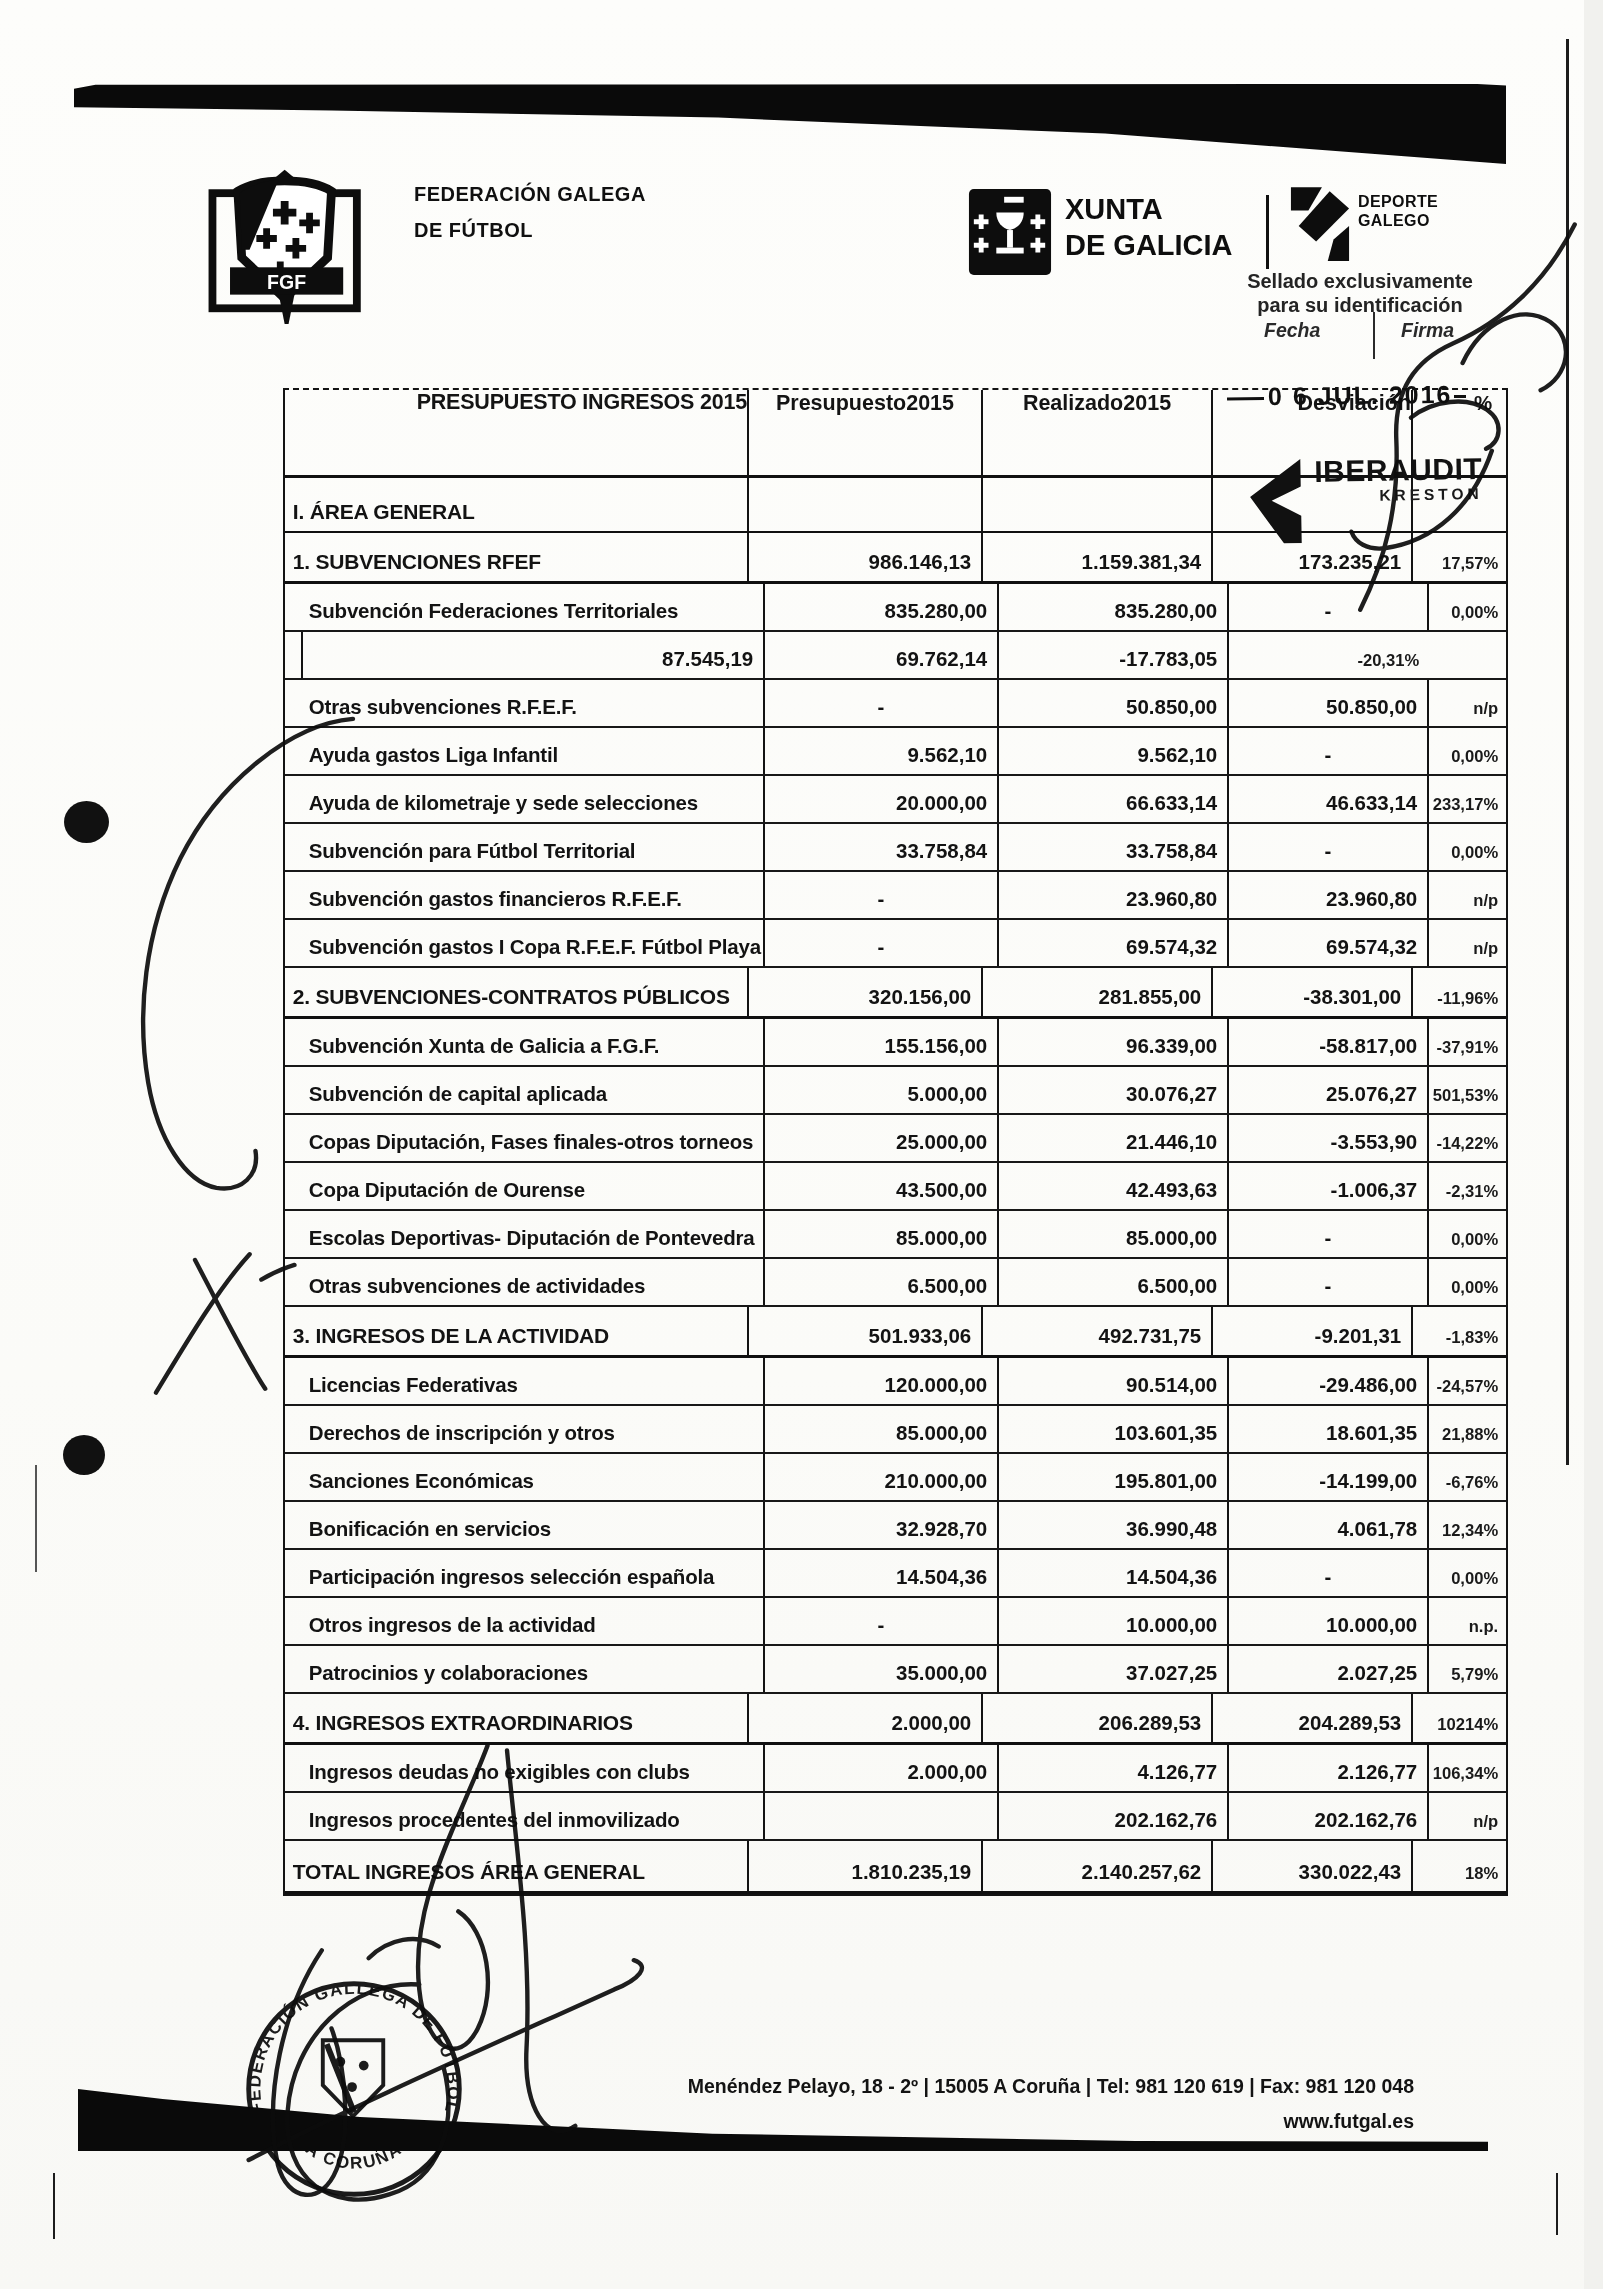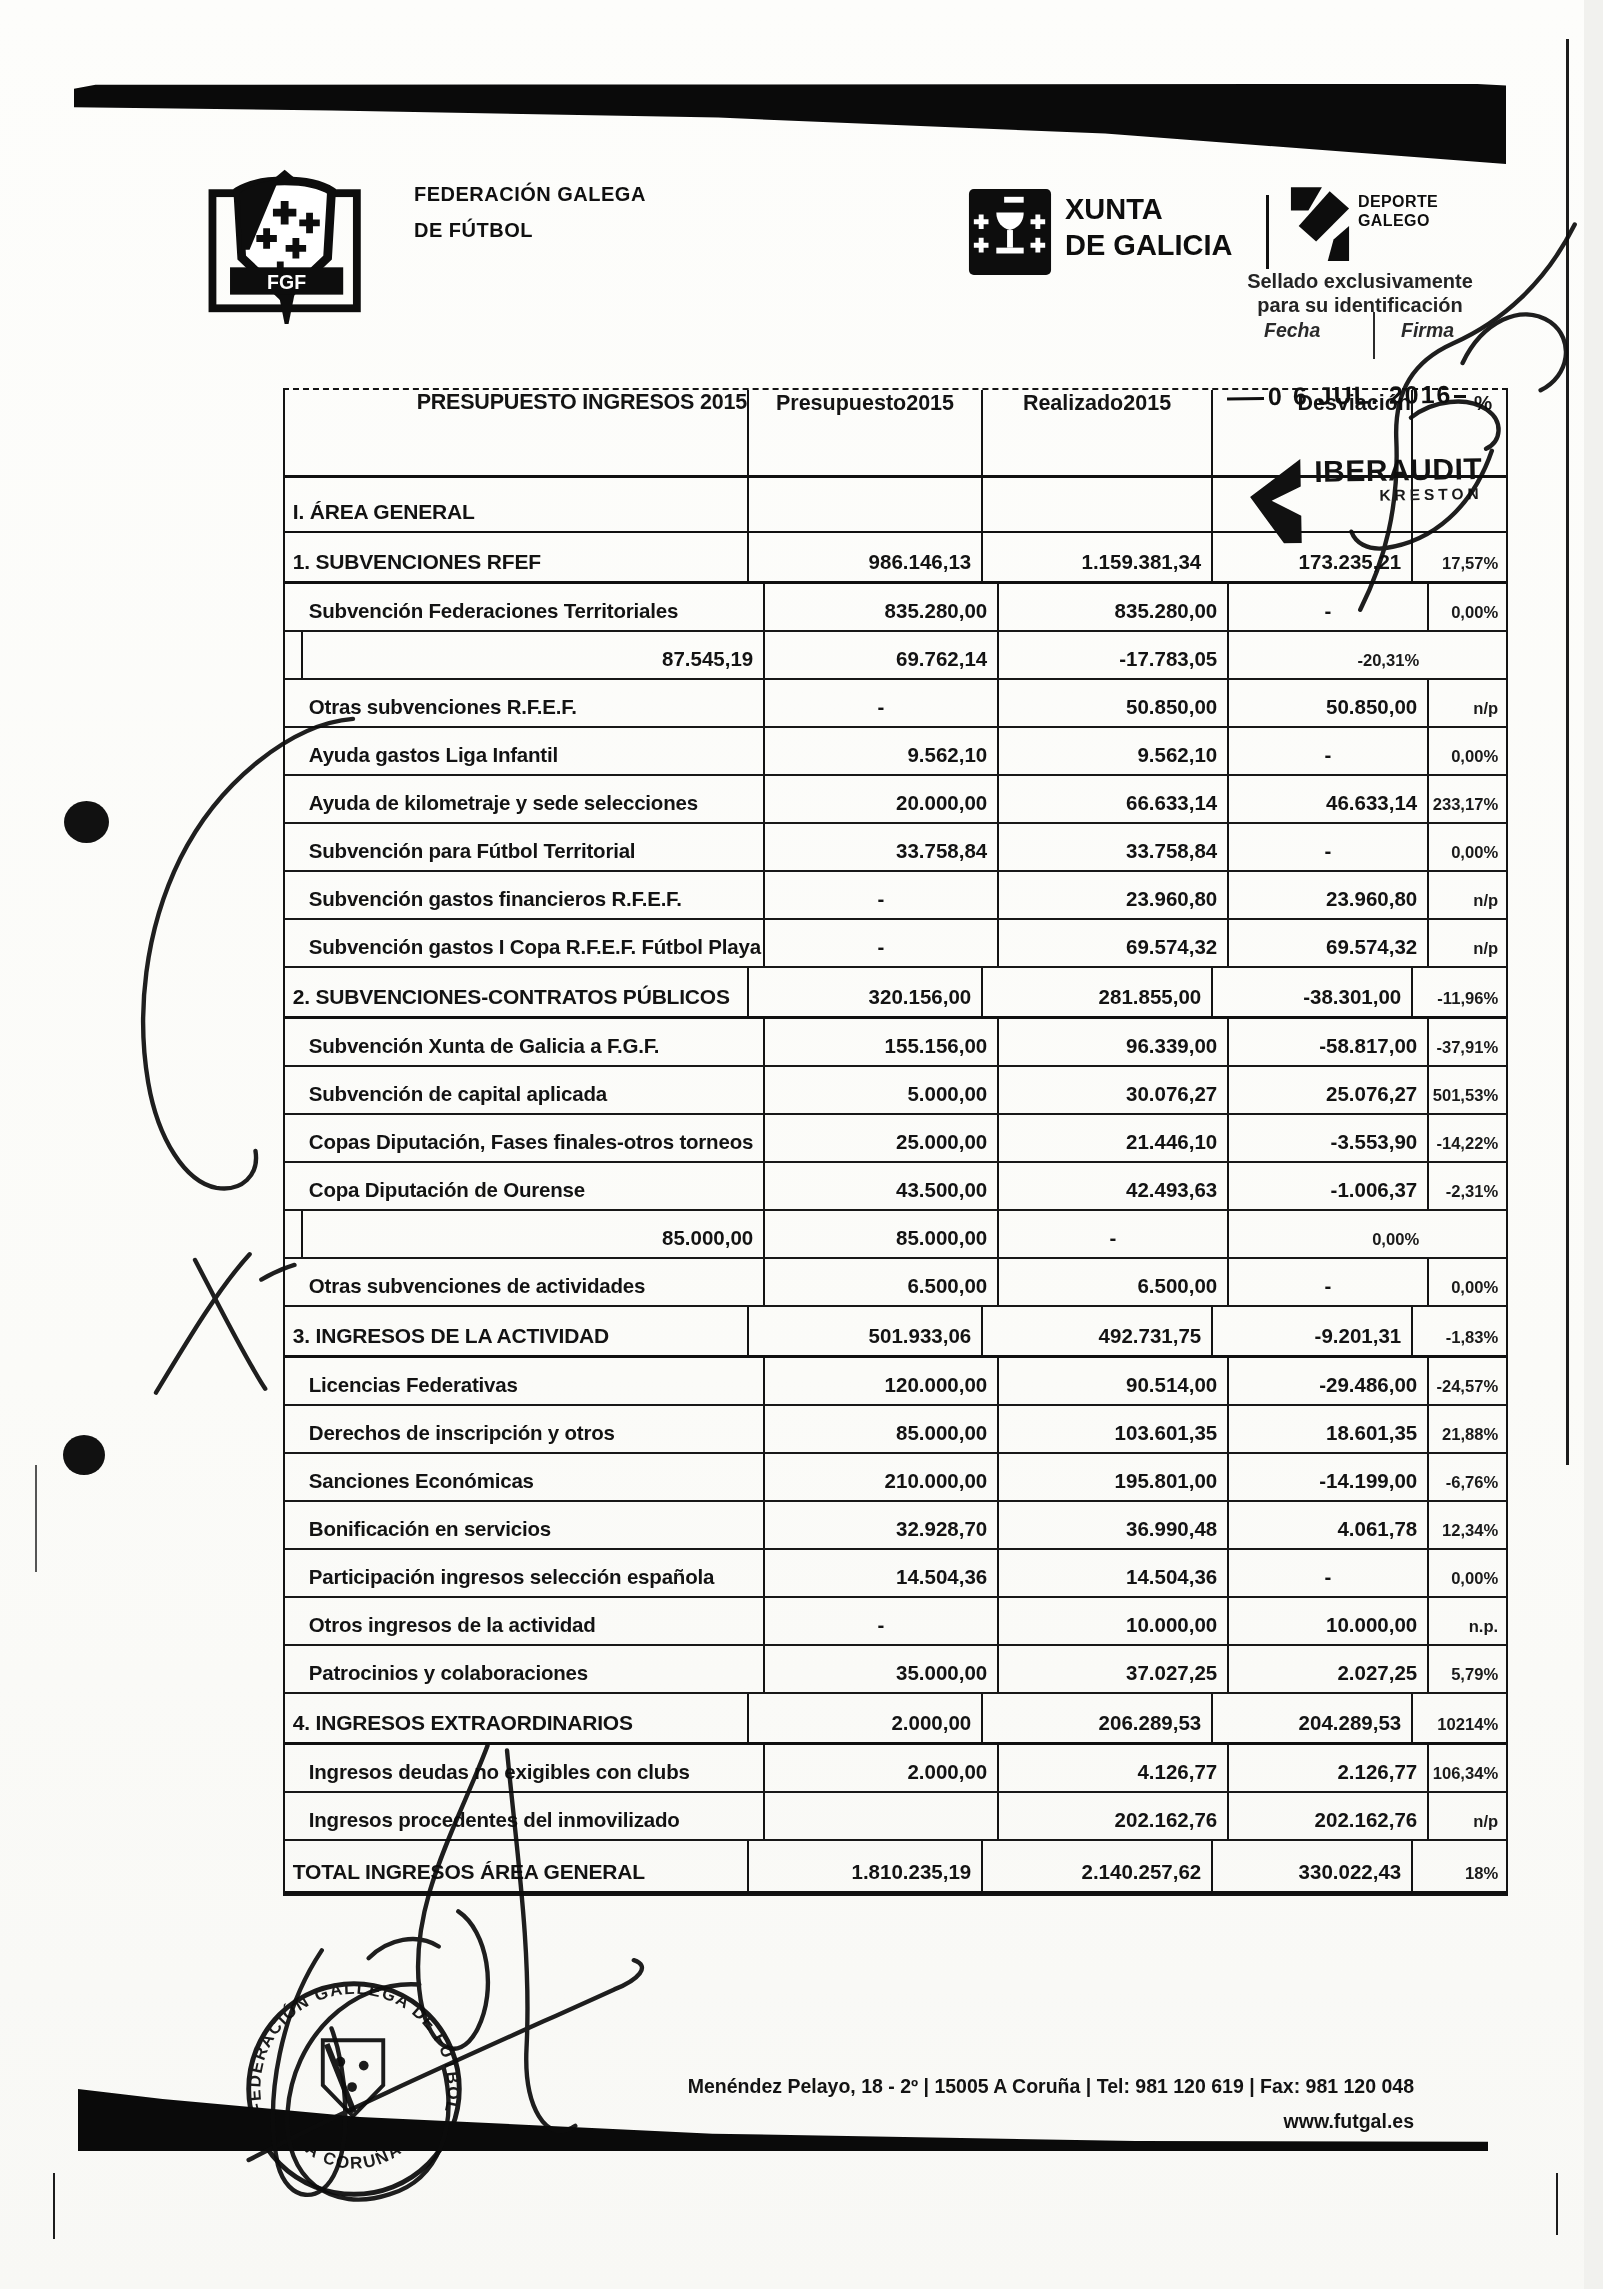--- a/index.html
+++ b/index.html
@@ -287,20 +287,21 @@
 
     <div class="trow item">
       <div class="c label">Copa Diputación de Ourense</div>
       <div class="c num n2">43.500,00</div>
       <div class="c num n3">42.493,63</div>
       <div class="c num n4">-1.006,37</div>
       <div class="c pct n5">-2,31%</div>
     </div>
 
     <div class="trow item">
+      <div class="c label">Escolas Deportivas- Diputación de Pontevedra</div>
       <div class="c num n2">85.000,00</div>
       <div class="c num n3">85.000,00</div>
       <div class="c num n4 dash">-</div>
       <div class="c pct n5">0,00%</div>
     </div>
 
     <div class="trow item">
       <div class="c label">Otras subvenciones de actividades</div>
       <div class="c num n2">6.500,00</div>
       <div class="c num n3">6.500,00</div>

